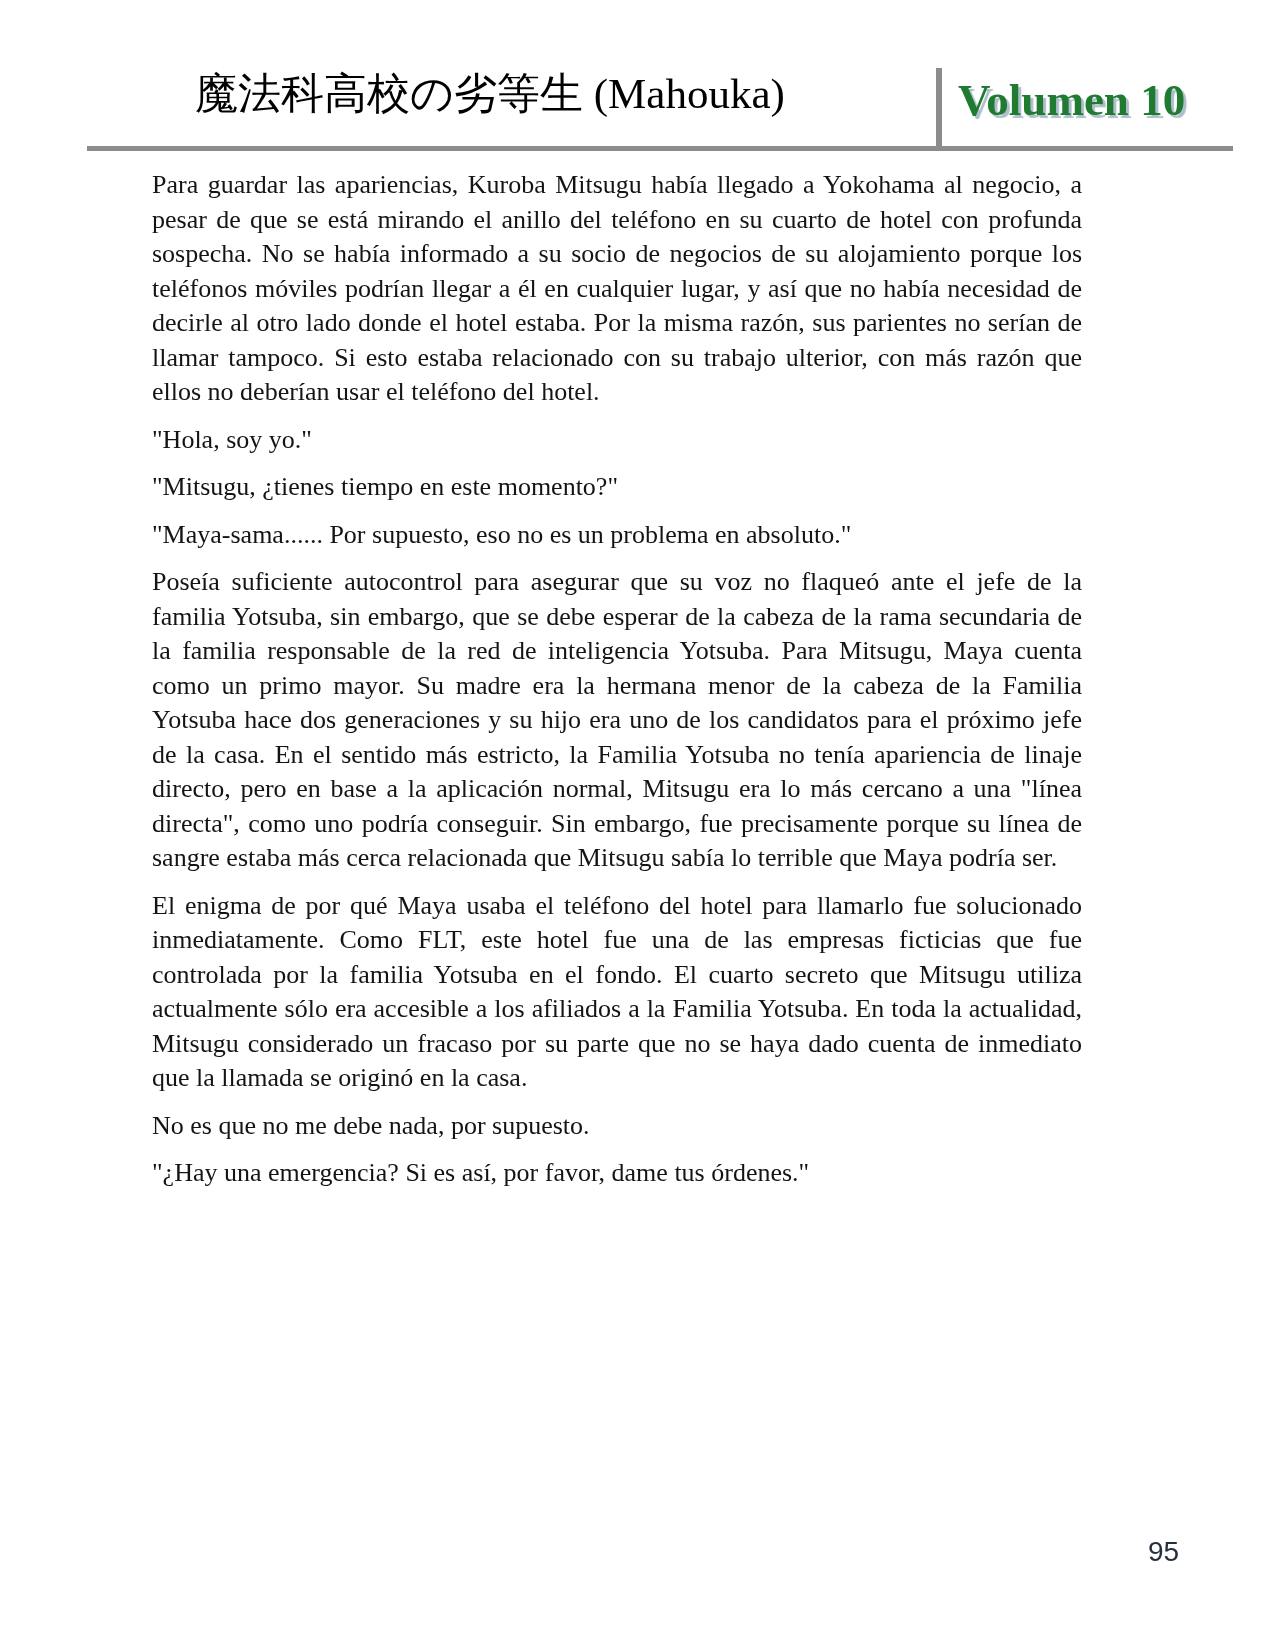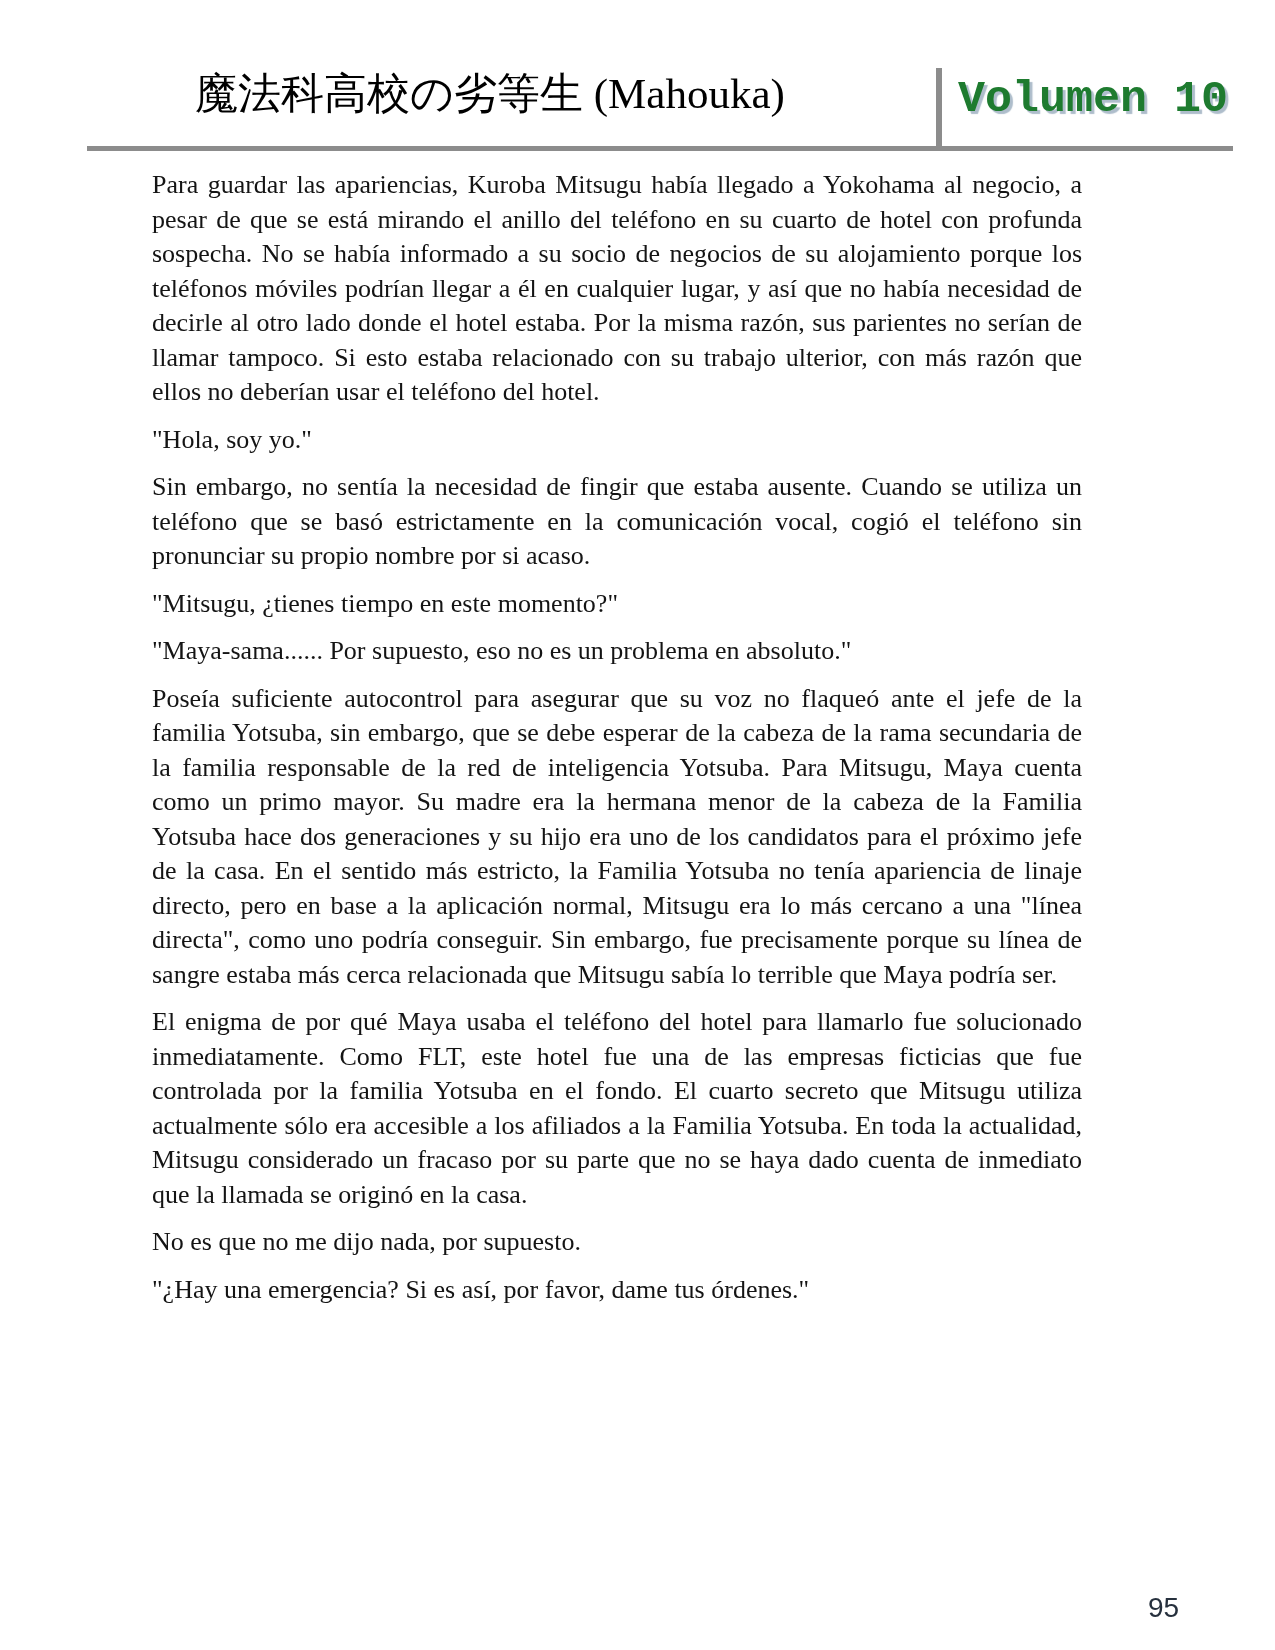--- a/index.html
+++ b/index.html
@@ -43,21 +43,21 @@
   }
   .volume-label {
     position: absolute;
     left: 958px;
     top: 74px;
     font-size: 45px;
     font-weight: bold;
     color: #1e7b2f;
     text-shadow: 3px 3px 1px #aebdcb;
     white-space: nowrap;
-    font-family: Liberation Mono, monospace;
+    font-family: Liberation Serif, serif;
   }
   .header-rule {
     position: absolute;
     left: 87px;
     top: 146px;
     width: 1146px;
     height: 5px;
     background: #8c8c8c;
   }
 
@@ -74,45 +74,44 @@
   }
   .body-text p {
     margin: 0 0 13px 0;
     padding: 0;
   }
 
   
   .page-number {
     position: absolute;
     left: 1148px;
-    top: 1592px;
+    top: 1536px;
     font-size: 28px;
     color: #26303d;
     font-family: "Liberation Sans", sans-serif;
   }
 </style>
 </head>
 <body>
 
 <div class="page">
 
   <div class="header">
     <div class="jp-title">魔法科高校の劣等生 (Mahouka)</div>
     <div class="header-vbar"></div>
     <div class="volume-label">Volumen 10</div>
     <div class="header-rule"></div>
   </div>
 
   <div class="body-text">
     <p>Para guardar las apariencias, Kuroba Mitsugu había llegado a Yokohama al negocio, a pesar de que se está mirando el anillo del teléfono en su cuarto de hotel con profunda sospecha. No se había informado a su socio de negocios de su alojamiento porque los teléfonos móviles podrían llegar a él en cualquier lugar, y así que no había necesidad de decirle al otro lado donde el hotel estaba. Por la misma razón, sus parientes no serían de llamar tampoco. Si esto estaba relacionado con su trabajo ulterior, con más razón que ellos no deberían usar el teléfono del hotel.</p>
     <p>"Hola, soy yo."</p>
-    <p>Sin embargo, no sentía la necesidad de fingir que estaba ausente. Cuando se utiliza un teléfono que se basó estrictamente en la comunicación vocal, cogió el teléfono sin pronunciar su propio nombre por si acaso.</p>
     <p>"Mitsugu, ¿tienes tiempo en este momento?"</p>
     <p>"Maya-sama...... Por supuesto, eso no es un problema en absoluto."</p>
     <p>Poseía suficiente autocontrol para asegurar que su voz no flaqueó ante el jefe de la familia Yotsuba, sin embargo, que se debe esperar de la cabeza de la rama secundaria de la familia responsable de la red de inteligencia Yotsuba. Para Mitsugu, Maya cuenta como un primo mayor. Su madre era la hermana menor de la cabeza de la Familia Yotsuba hace dos generaciones y su hijo era uno de los candidatos para el próximo jefe de la casa. En el sentido más estricto, la Familia Yotsuba no tenía apariencia de linaje directo, pero en base a la aplicación normal, Mitsugu era lo más cercano a una "línea directa", como uno podría conseguir. Sin embargo, fue precisamente porque su línea de sangre estaba más cerca relacionada que Mitsugu sabía lo terrible que Maya podría ser.</p>
     <p>El enigma de por qué Maya usaba el teléfono del hotel para llamarlo fue solucionado inmediatamente. Como FLT, este hotel fue una de las empresas ficticias que fue controlada por la familia Yotsuba en el fondo. El cuarto secreto que Mitsugu utiliza actualmente sólo era accesible a los afiliados a la Familia Yotsuba. En toda la actualidad, Mitsugu considerado un fracaso por su parte que no se haya dado cuenta de inmediato que la llamada se originó en la casa.</p>
-    <p>No es que no me dijo nada, por supuesto.</p>
+    <p>No es que no me debe nada, por supuesto.</p>
     <p>"¿Hay una emergencia? Si es así, por favor, dame tus órdenes."</p>
   </div>
 
   <div class="page-number">95</div>
 
 </div>
 
 </body></html>

